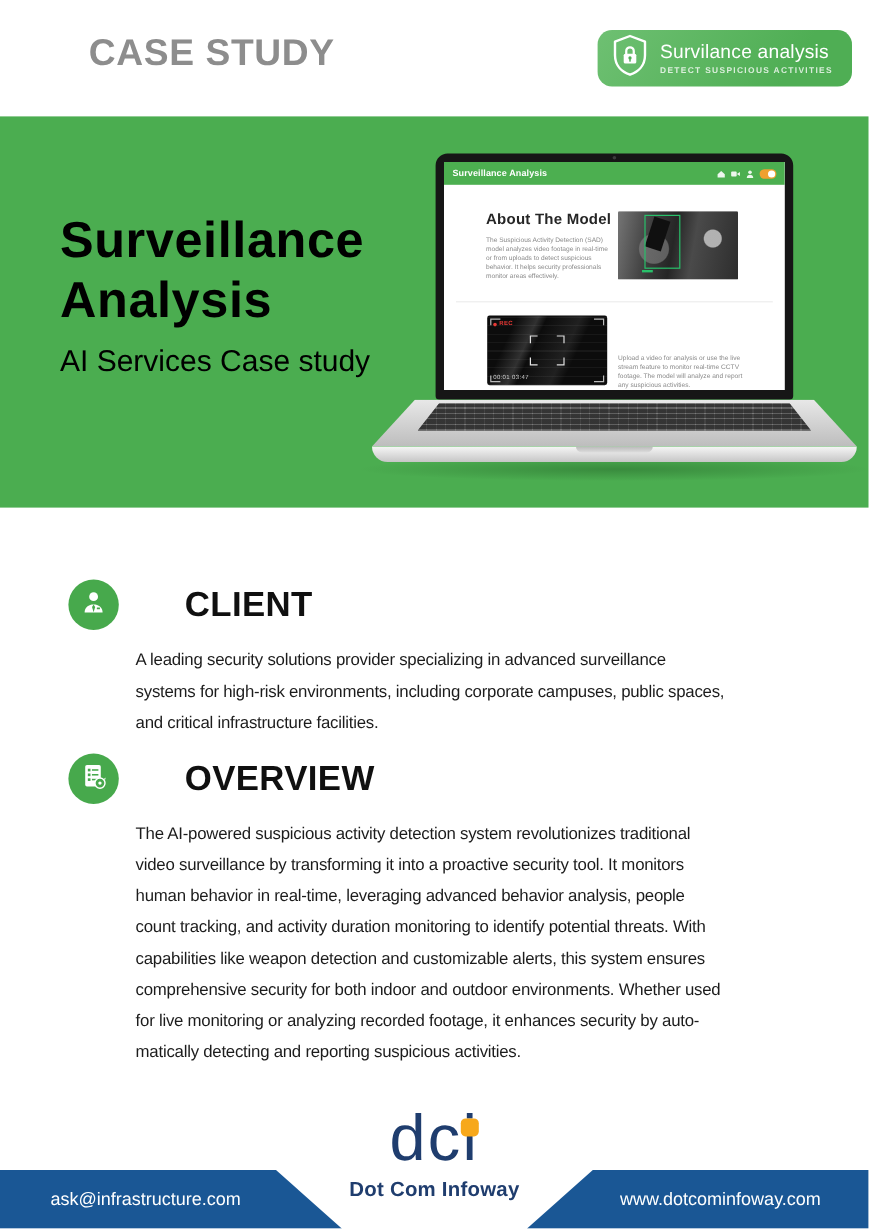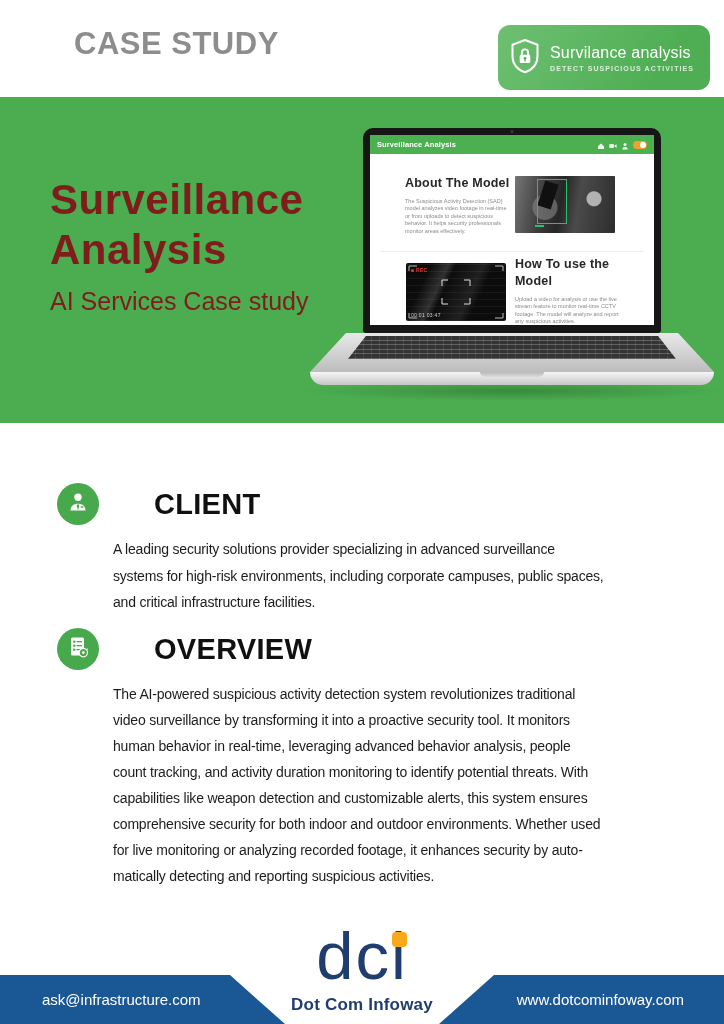--- a/index.html
+++ b/index.html
@@ -4,30 +4,30 @@
 <style>
   * { margin:0; padding:0; box-sizing:border-box; }
   html,body { background:#fff; }
   .page { position:relative; width:724px; height:1024px; background:#ffffff; overflow:hidden;
           font-family:"Liberation Sans", sans-serif; }
   .pre { white-space:pre-line; }
 
   
   .kicker { position:absolute; left:38px; top:26px; font-size:31px; font-weight:800;
             letter-spacing:.5px; color:#8d8d8d;margin-left:36px; }
-  .badge { position:absolute; left:498px; top:25px; width:212px; height:65px; border-radius:12px;
+  .badge { position:absolute; left:498px; top:25px; width:212px; height:47px; border-radius:12px;
            background:linear-gradient(125deg,#6ec072,#4fae54 75%);
            display:flex; align-items:center; gap:10px; padding-left:12px; }
   .badge-text { display:flex; flex-direction:column; }
   .badge-title { color:#fff; font-size:16px; letter-spacing:.2px; }
   .badge-sub { color:rgba(255,255,255,.78); font-size:7px; font-weight:700; letter-spacing:1.1px; margin-top:3px; }
 
   
   .banner { position:absolute; left:0; top:97px; width:724px; height:326px; background:#4bad50; }
-  .hero { position:absolute; left:50px; top:78px; color:#7f1d1d; }
+  .hero { position:absolute; left:50px; top:78px; color:#000000; }
   .hero-title { font-size:42px; line-height:50px; font-weight:800; letter-spacing:.5px; }
   .hero-sub { margin-top:12px; font-size:25px; font-weight:400; }
 
   
   .laptop-shadow { position:absolute; left:296px; top:284px; width:432px; height:20px;
                    background:radial-gradient(ellipse at center, rgba(15,60,18,.3) 0%, rgba(15,60,18,0) 70%); }
   .screen { position:absolute; left:363px; top:31px; width:298px; height:205px; background:#161616;
             border:solid #161616; border-width:7px 7px 8px; border-radius:10px 10px 3px 3px; z-index:2; }
   .webcam { position:absolute; left:50%; top:-5px; transform:translateX(-50%); width:3px; height:3px;
             border-radius:50%; background:#3c3c3c; }
@@ -83,21 +83,21 @@
   .sec-h { position:absolute; left:113px; font-size:29px; font-weight:800; color:#101010; letter-spacing:.3px;margin-left:41px; }
   .client-h { top:488px; }
   .overview-h { top:633px; }
   .sec-b { position:absolute; left:113px; width:600px; font-size:14px; line-height:26.5px;
            letter-spacing:-.2px; color:#1c1c1c; }
   .client-b { top:536px; }
   .overview-b { top:681px; line-height:26px; }
 
   
   .logo-wrap { position:absolute; left:0; right:0; top:922px; text-align:center; }
-  .logo { position:relative; display:inline-block; font-size:67px; line-height:1; font-weight:500;
+  .logo { position:relative; display:inline-block; font-size:54px; line-height:1; font-weight:500;
           color:#1f3d6e; letter-spacing:2px; }
   .logo-dot { position:absolute; right:1px; top:10px; width:15px; height:15px; border-radius:4px; background:#f7a81b; }
   .logo-name { margin-top:6px; font-size:17px; font-weight:700; color:#1f3d6e; letter-spacing:.2px; }
   .footer-band { position:absolute; left:0; top:975px; width:724px; height:49px; }
   .footer-email { position:absolute; left:42px; top:991px; font-size:15px; color:#fff; text-decoration:none; }
   .footer-site  { position:absolute; right:40px; top:991px; font-size:15px; color:#fff; text-decoration:none;margin-left:16px; }
 </style>
 </head>
 <body>
 
@@ -183,22 +183,20 @@
                   <path d="M36 35 V41 H42"></path>
                   <path d="M64 35 V41 H58"></path>
               </g>
             </svg>
             <div class="rec">
               <span class="rec-dot"></span>
               <span class="rec-label">REC</span>
             </div>
             <div class="cctv-ts">00:01 03:47</div>
           </div>
-          <div class="s-h howto-h pre">How To use the
-Model</div>
           <div class="tiny howto-b pre">Upload a video for analysis or use the live
 stream feature to monitor real-time CCTV
 footage. The model will analyze and report
 any suspicious activities.</div>
         </div>
       </div>
     </div>
     <div class="deck"></div>
     <div class="keys"></div>
     <div class="lip">

